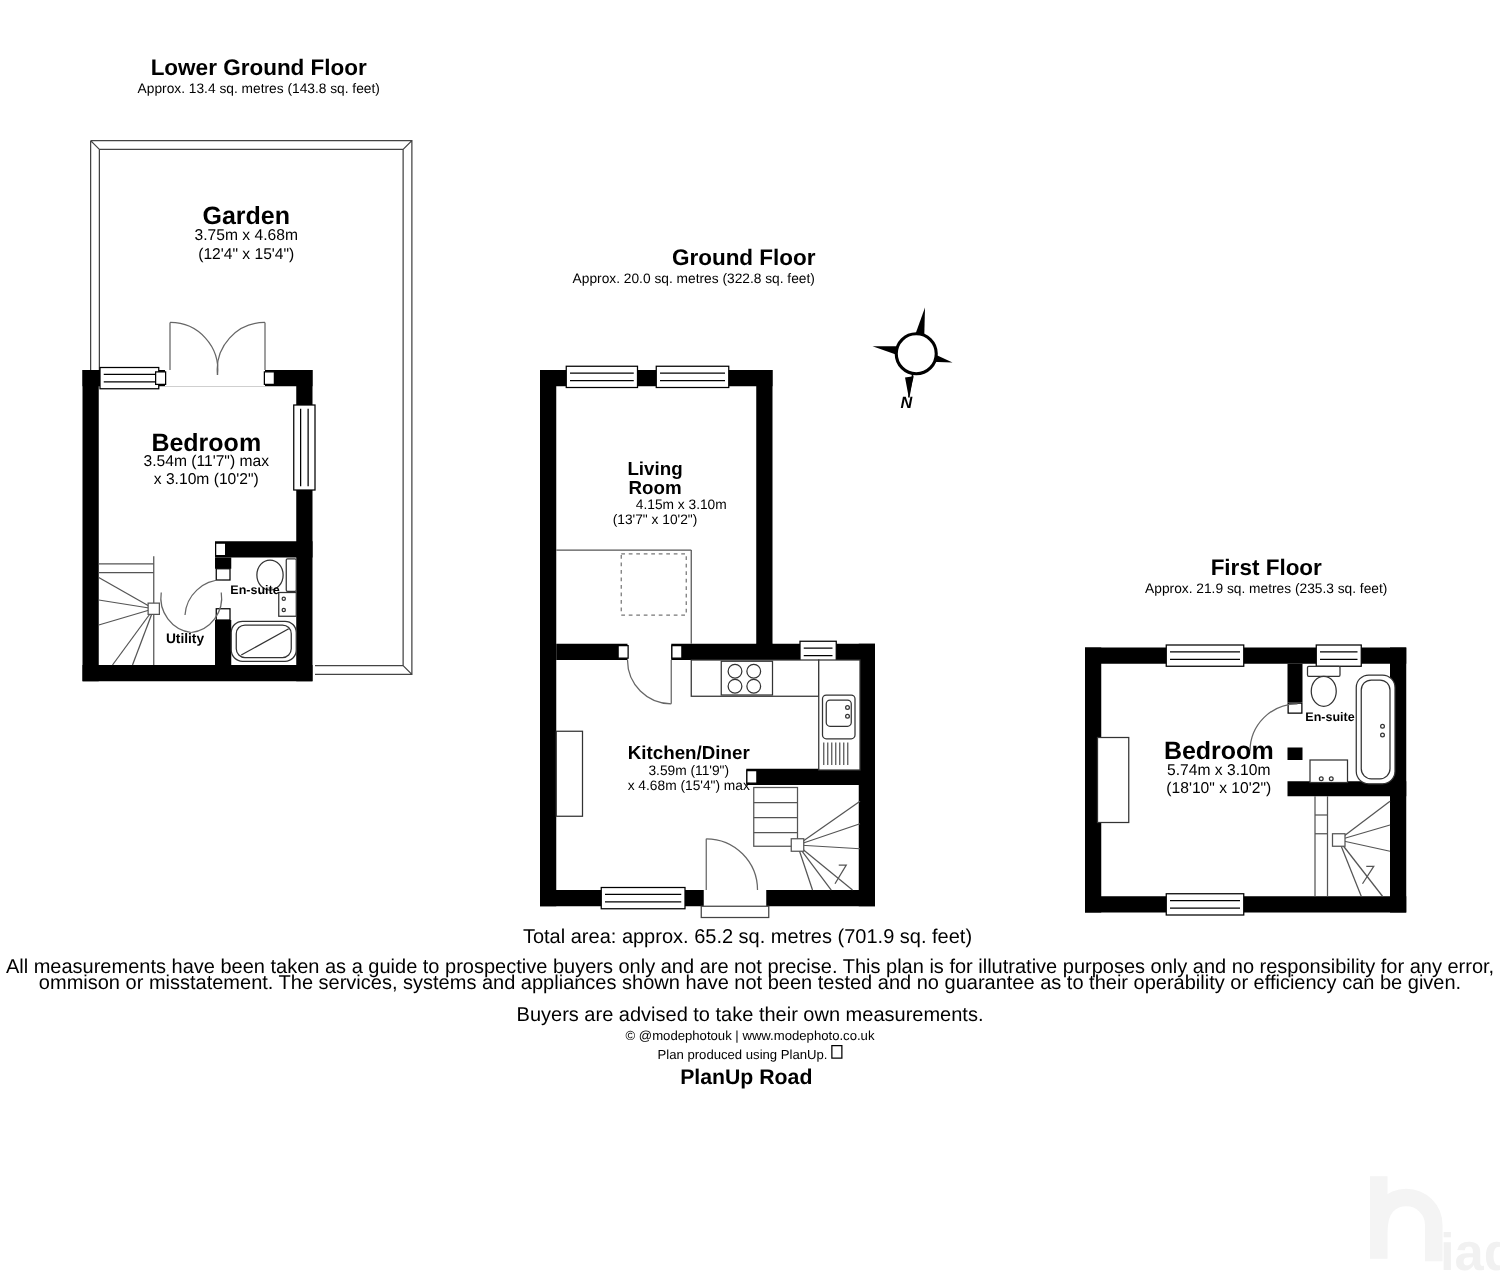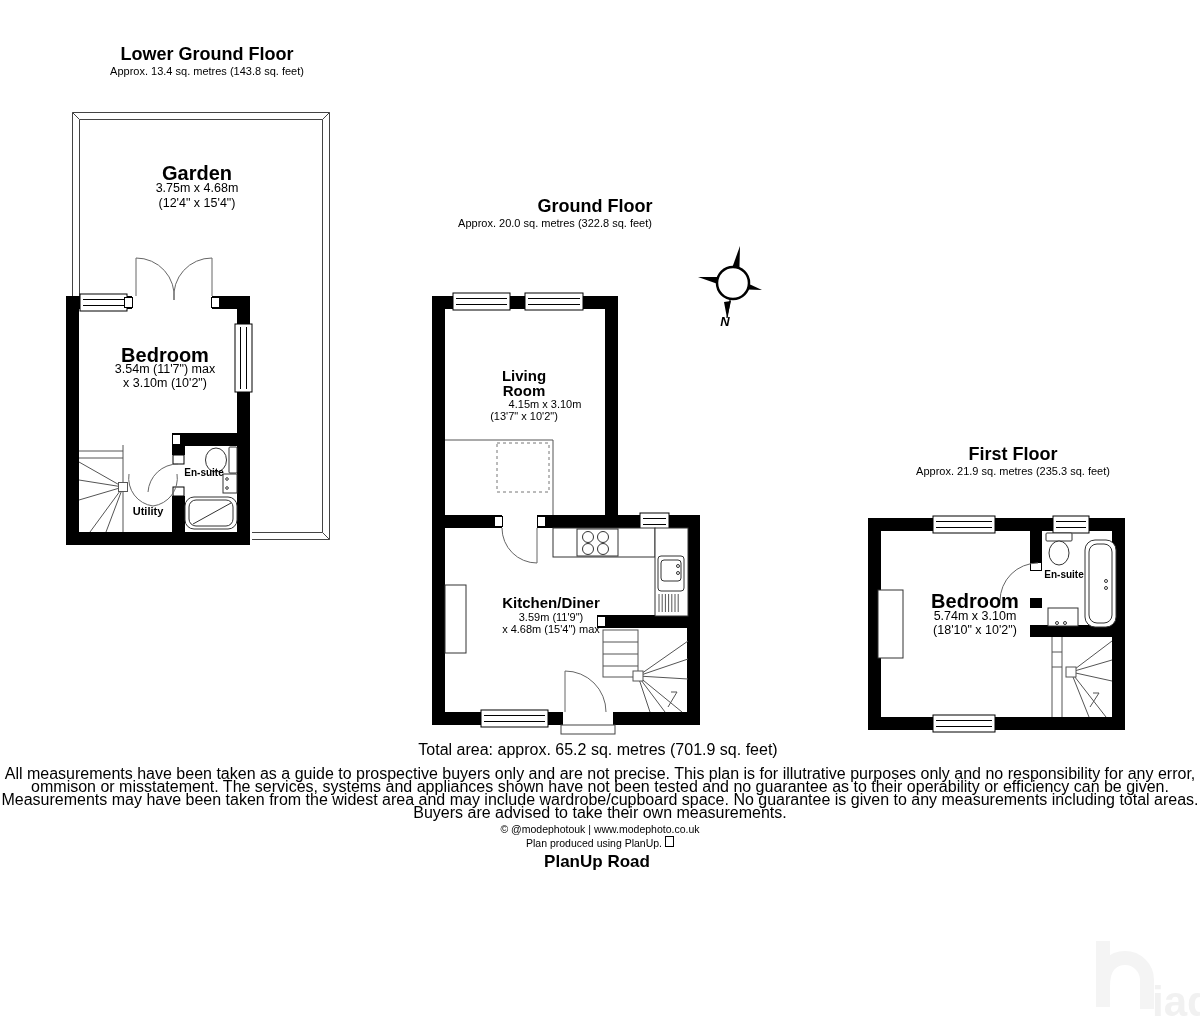--- a/index.html
+++ b/index.html
@@ -289,19 +289,18 @@
   <div class="lbl room-name" style="left:975px;top:590px;">Bedroom</div>
   <div class="lbl room-dims" style="left:975px;top:609px;">5.74m x 3.10m</div>
   <div class="lbl room-dims" style="left:975px;top:623px;">(18'10" x 10'2")</div>
   <div class="lbl tiny-label" style="left:1064px;top:569px;">En-suite</div>
 
   <div class="lbl north" style="left:725px;top:315px;">N</div>
 
   <div class="lbl total-area" style="left:598px;top:741px;">Total area: approx. 65.2 sq. metres (701.9 sq. feet)</div>
   <div class="lbl disc" style="left:600px;top:765px;">All measurements have been taken as a guide to prospective buyers only and are not precise. This plan is for illutrative purposes only and no responsibility for any error,</div>
   <div class="lbl disc" style="left:600px;top:778px;">ommison or misstatement. The services, systems and appliances shown have not been tested and no guarantee as to their operability or efficiency can be given.</div>
-  <div class="lbl disc" style="left:600px;top:791px;">Measurements may have been taken from the widest area and may include wardrobe/cupboard space. No guarantee is given to any measurements including total areas.</div>
   <div class="lbl disc" style="left:600px;top:804px;">Buyers are advised to take their own measurements.</div>
   <div class="lbl credit" style="left:600px;top:823px;text-align:center;">© @modephotouk | www.modephoto.co.uk</div>
   <div class="lbl credit" style="left:600px;top:836px;text-align:center;"><span>Plan produced using PlanUp.</span><span class="glyph-box"></span></div>
   <div class="lbl street" style="left:597px;top:852px;">PlanUp Road</div>
 
 </div>
 
 </body></html>

